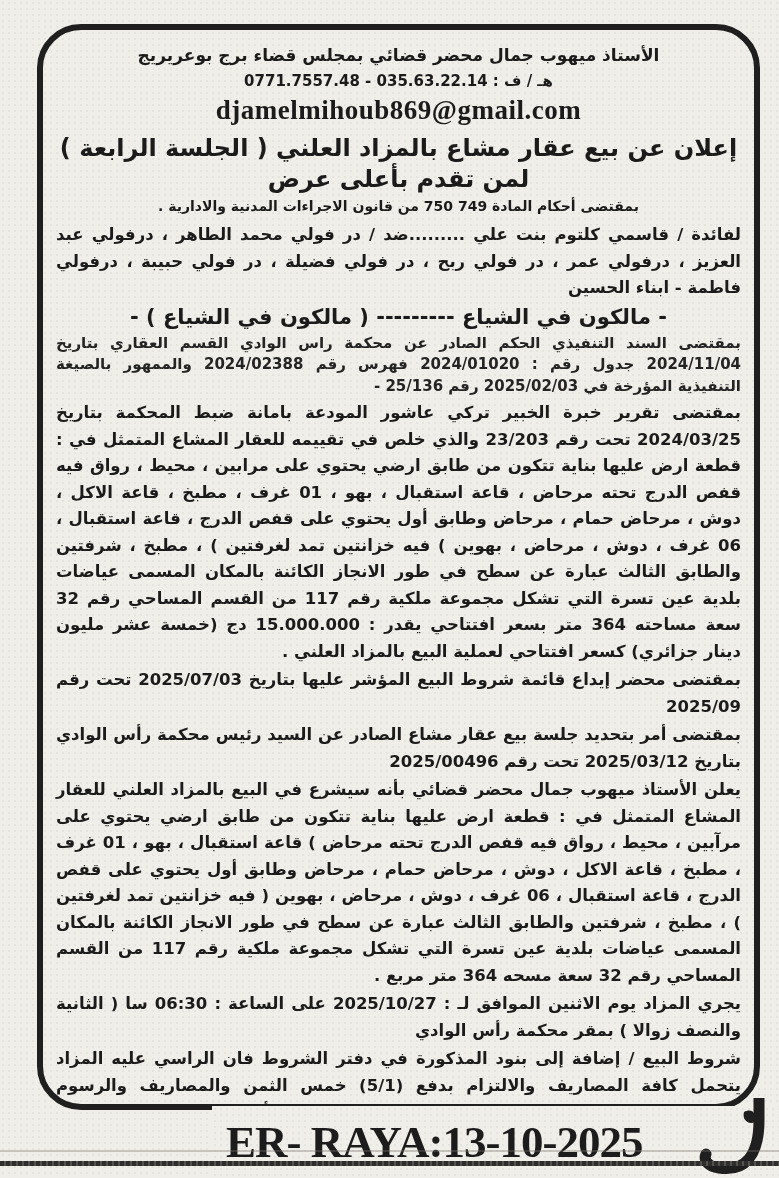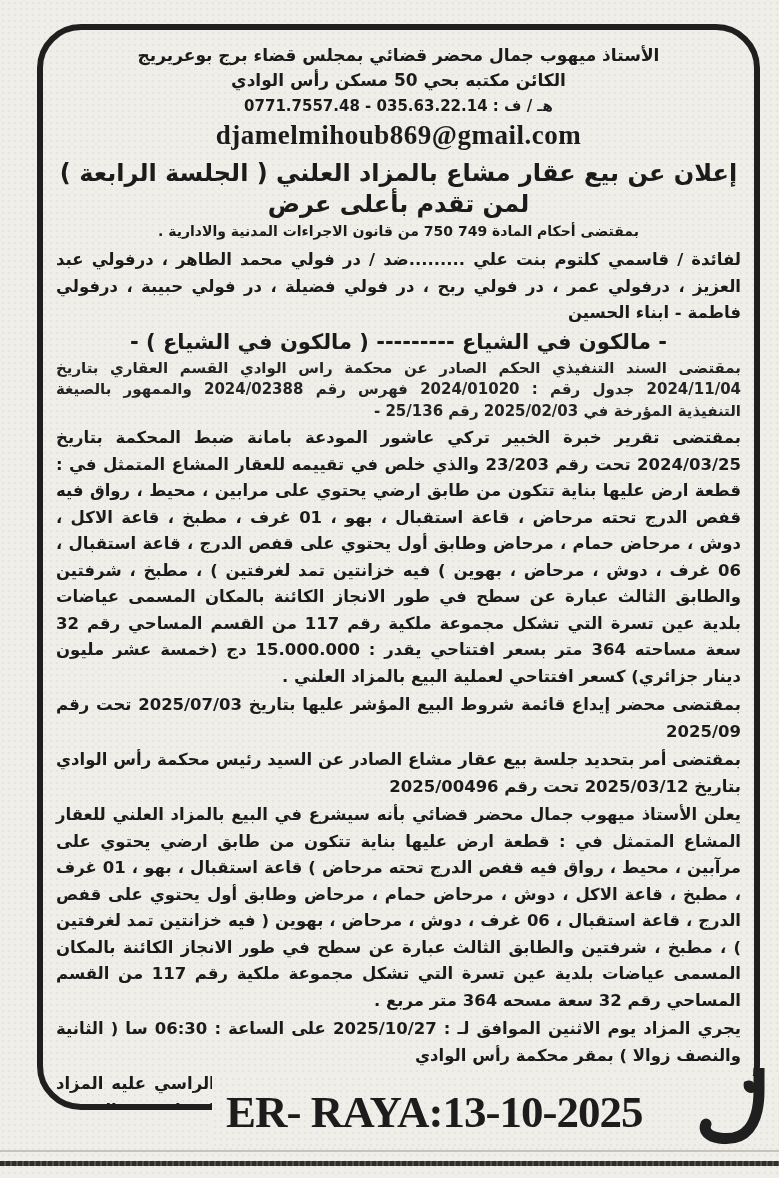--- a/index.html
+++ b/index.html
@@ -49,21 +49,21 @@
   .center-line{
     margin:0 0 2px 0;text-align:center;
     font-size:21px;line-height:26px;font-weight:bold;
   }
   .small-para{
     margin:3px 0;
     font-size:15px;line-height:21.5px;font-weight:600;
     text-align:justify;color:#242424;
   }
   .footer-band{
-    position:absolute;left:212px;top:1076px;width:567px;height:72px;
+    position:absolute;left:212px;top:1106px;width:567px;height:72px;
     background:#f0eee9;
     background-image:radial-gradient(rgba(120,115,105,.08) 1px, transparent 1.2px);
     background-size:6px 6px;
     display:flex;align-items:center;
   }
   .footer-date{
     font-family:"Liberation Serif", serif;
     font-size:45px;font-weight:bold;color:#1c1c1c;
     margin-left:14px;white-space:nowrap;letter-spacing:-1px;
   }
@@ -80,21 +80,20 @@
 </head>
 <body>
 
 <div class="page">
 
   <div class="notice">
     <div class="inner">
 
       <div class="hdr">
         <p class="hdr-line">الأستاذ ميهوب جمال محضر قضائي بمجلس قضاء برج بوعريريج</p>
-        <p class="hdr-line">الكائن مكتبه بحي 50 مسكن رأس الوادي</p>
         <p class="phone-line">هـ / ف : 035.63.22.14 - 0771.7557.48</p>
         <p class="email-line">djamelmihoub869@gmail.com</p>
       </div>
 
       <h1 class="title">إعلان عن بيع عقار مشاع بالمزاد العلني ( الجلسة الرابعة ) لمن تقدم بأعلى عرض</h1>
       <p class="subtitle">بمقتضى أحكام المادة 749 750 من قانون الاجراءات المدنية والادارية .</p>
 
       <p class="para">لفائدة / قاسمي كلتوم بنت علي .........ضد / در فولي محمد الطاهر ، درفولي عبد العزيز ، درفولي عمر ، در فولي ربح ، در فولي فضيلة ، در فولي حبيبة ، درفولي فاطمة - ابناء الحسين</p>
       <p class="center-line">- مالكون في الشياع --------- ( مالكون في الشياع ) -</p>
 

